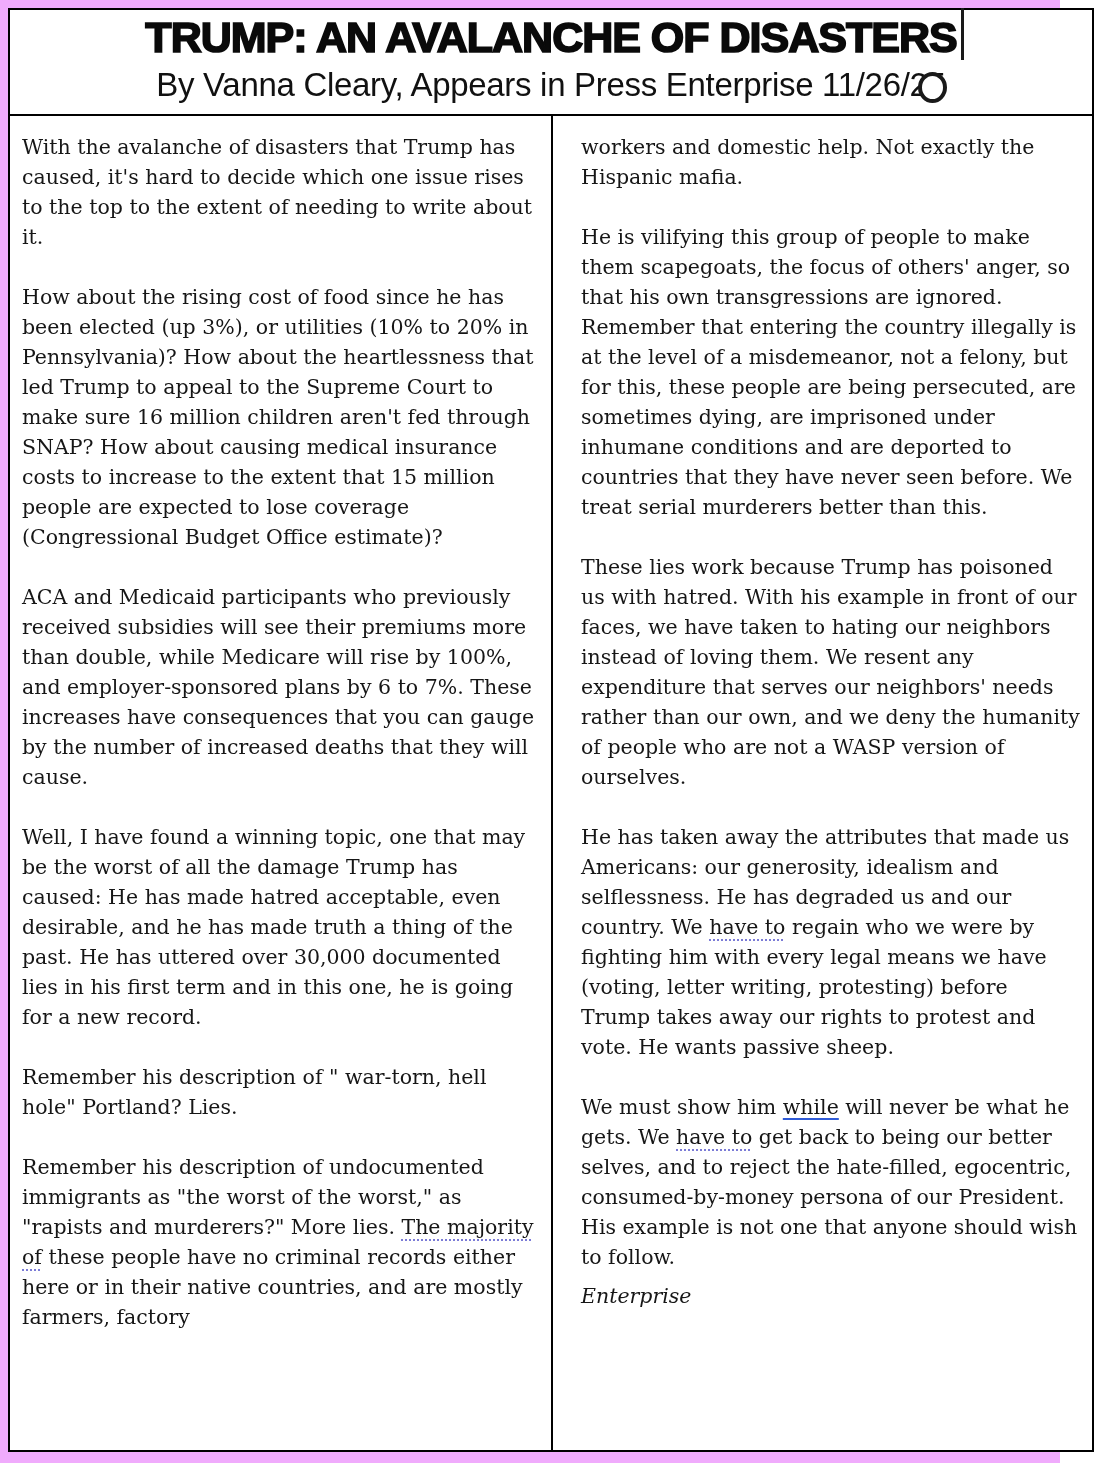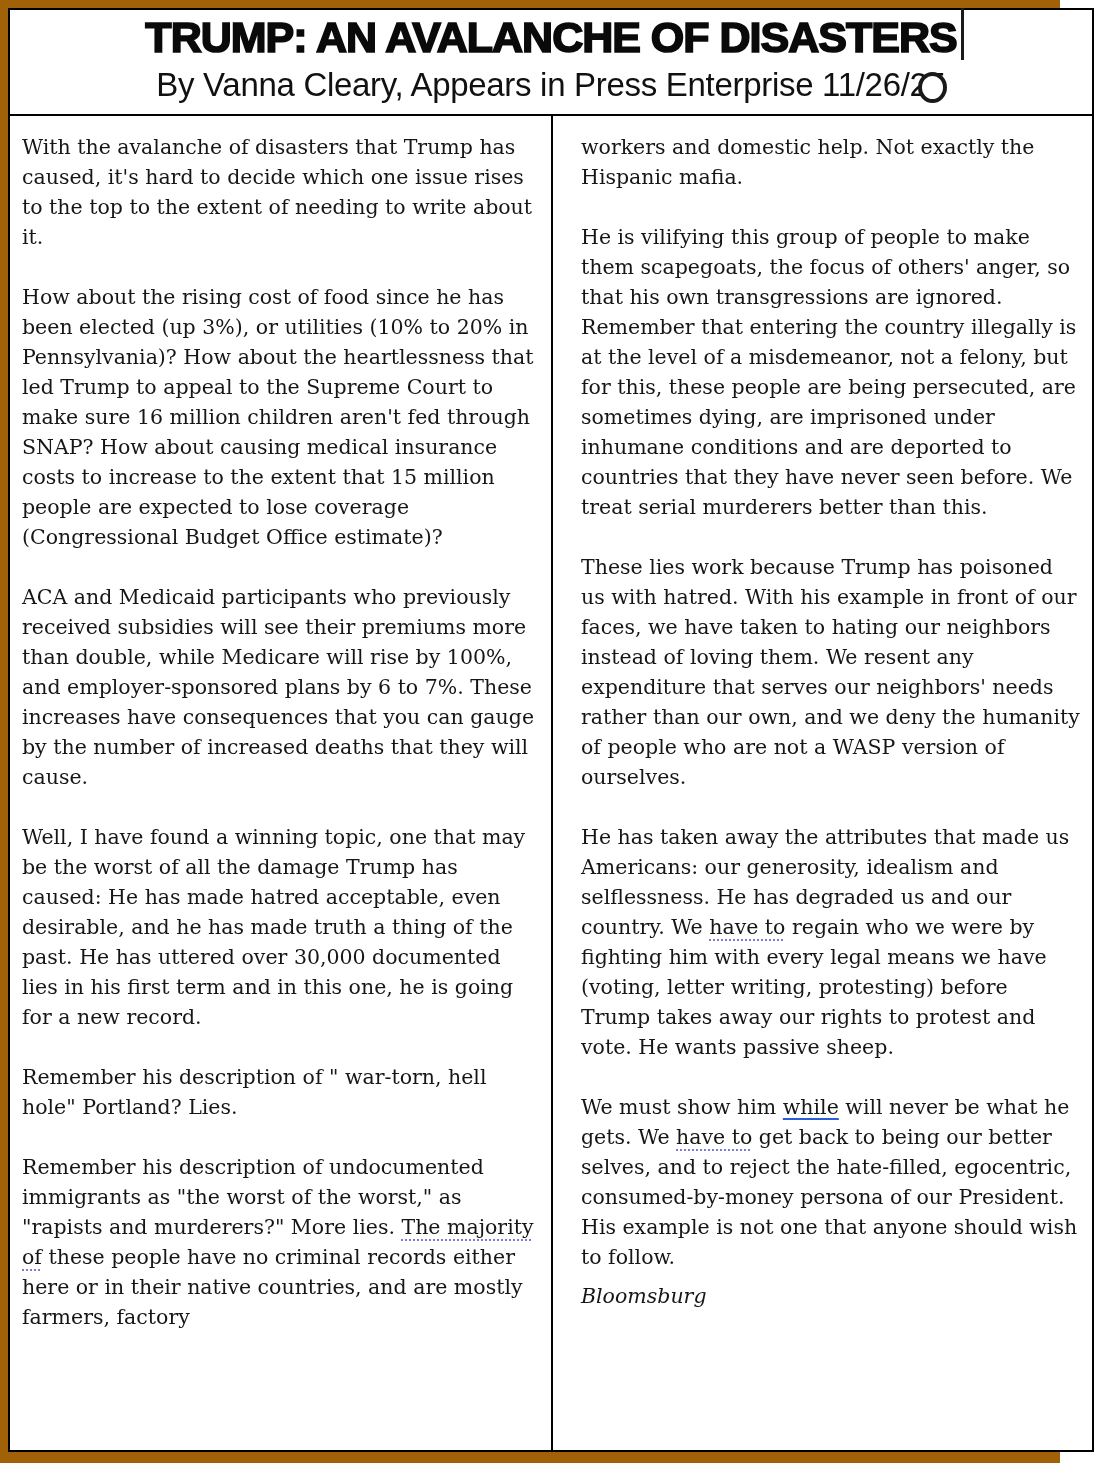--- a/index.html
+++ b/index.html
@@ -7,21 +7,21 @@
     padding: 0;
     background: #ffffff;
     width: 1102px;
     height: 1463px;
     overflow: hidden;
   }
   .page {
     position: relative;
     width: 1060px;
     height: 1463px;
-    background: #a16207;
+    background: #f0abfc;
   }
   .frame {
     position: absolute;
     left: 8px;
     top: 8px;
     width: 1086px;
     height: 1444px;
     border: 2px solid #000000;
     box-sizing: border-box;
     background: #ffffff;
@@ -157,18 +157,18 @@
           <p class="para"><span>Well, I have found a winning topic, one that may be the worst of all the damage Trump has caused: He has made hatred acceptable, even desirable, and he has made truth a thing of the past. He has uttered over 30,000 documented lies in his first term and in this one, he is going for a new record.</span></p>
           <p class="para"><span>Remember his description of " war-torn, hell hole" Portland? Lies.</span></p>
           <p class="para"><span>Remember his description of undocumented immigrants as "the worst of the worst," as "rapists and murderers?" More lies. </span><span class="run-dotted">The majority of</span><span> these people have no criminal records either here or in their native countries, and are mostly farmers, factory</span></p>
         </section>
       <section class="col col-right">
           <p class="para"><span>workers and domestic help. Not exactly the Hispanic mafia.</span></p>
           <p class="para"><span>He is vilifying this group of people to make them scapegoats, the focus of others' anger, so that his own transgressions are ignored. Remember that entering the country illegally is at the level of a misdemeanor, not a felony, but for this, these people are being persecuted, are sometimes dying, are imprisoned under inhumane conditions and are deported to countries that they have never seen before. We treat serial murderers better than this.</span></p>
           <p class="para"><span>These lies work because Trump has poisoned us with hatred. With his example in front of our faces, we have taken to hating our neighbors instead of loving them. We resent any expenditure that serves our neighbors' needs rather than our own, and we deny the humanity of people who are not a WASP version of ourselves.</span></p>
           <p class="para"><span>He has taken away the attributes that made us Americans: our generosity, idealism and selflessness. He has degraded us and our country. We </span><span class="run-dotted">have to</span><span> regain who we were by fighting him with every legal means we have (voting, letter writing, protesting) before Trump takes away our rights to protest and vote. He wants passive sheep.</span></p>
           <p class="para"><span>We must show him </span><span class="run-solid">while</span><span> will never be what he gets. We </span><span class="run-dotted">have to</span><span> get back to being our better selves, and to reject the hate-filled, egocentric, consumed-by-money persona of our President. His example is not one that anyone should wish to follow.</span></p>
-          <p class="para tight"><span class="run-italic">Bloomsburg</span></p>
+          <p class="para tight"><span class="run-italic">Enterprise</span></p>
         </section>
     </div>
 
   </div>
 </div>
 
 </body></html>

